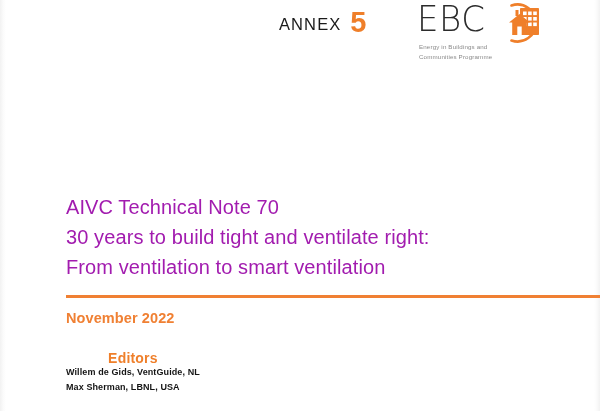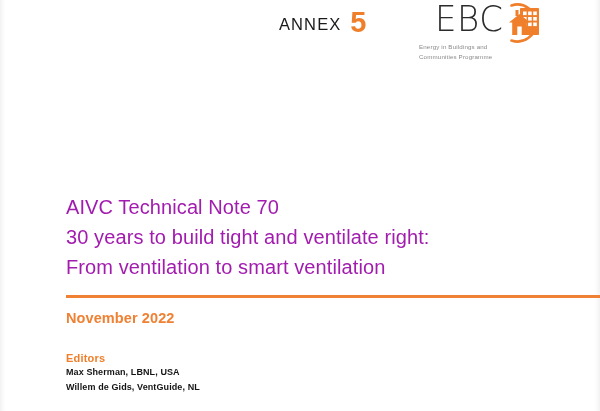--- a/index.html
+++ b/index.html
@@ -77,21 +77,20 @@
     position: absolute;
     left: 0;
     top: -2px;
     font-size: 34px;
     letter-spacing: 0.5px;
     color: #2b2b2b;
     font-weight: 300;
     line-height: 38px;
     font-family: "DejaVu Sans", sans-serif;
     transform: scaleY(1.02);
-    margin-left: 18px;
   }
   .ebc-mark {
     position: absolute;
     left: 78px;
     top: -1px;
     width: 56px;
     height: 44px;
   }
   .ebc-caption {
     position: absolute;
@@ -140,25 +139,26 @@
     letter-spacing: 0.1px;
   }
 
   
   .editors-block {
     position: absolute;
     left: 66px;
     top: 352px;
   }
   .editors-label {
-    font-size: 11px;
+    font-size: 14px;
     font-weight: 700;
     color: #ef7f2a;
     letter-spacing: 0.2px;
     line-height: 13px;
+    text-align: center;
   }
   .editor-line {
     font-size: 9px;
     font-weight: 700;
     color: #141414;
     line-height: 14.5px;
     letter-spacing: 0.1px;
   }
 </style>
 </head>
@@ -216,17 +216,17 @@
     <div class="title-line">30 years to build tight and ventilate right:</div>
     <div class="title-line">From ventilation to smart ventilation</div>
   </div>
 
   <div class="rule"></div>
 
   <div class="date">November 2022</div>
 
   <div class="editors-block">
     <div class="editors-label">Editors</div>
+    <div class="editor-line">Willem de Gids, VentGuide, NL</div>
     <div class="editor-line">Max Sherman, LBNL, USA</div>
-    <div class="editor-line">Willem de Gids, VentGuide, NL</div>
   </div>
 
 </div>
 
 </body></html>

